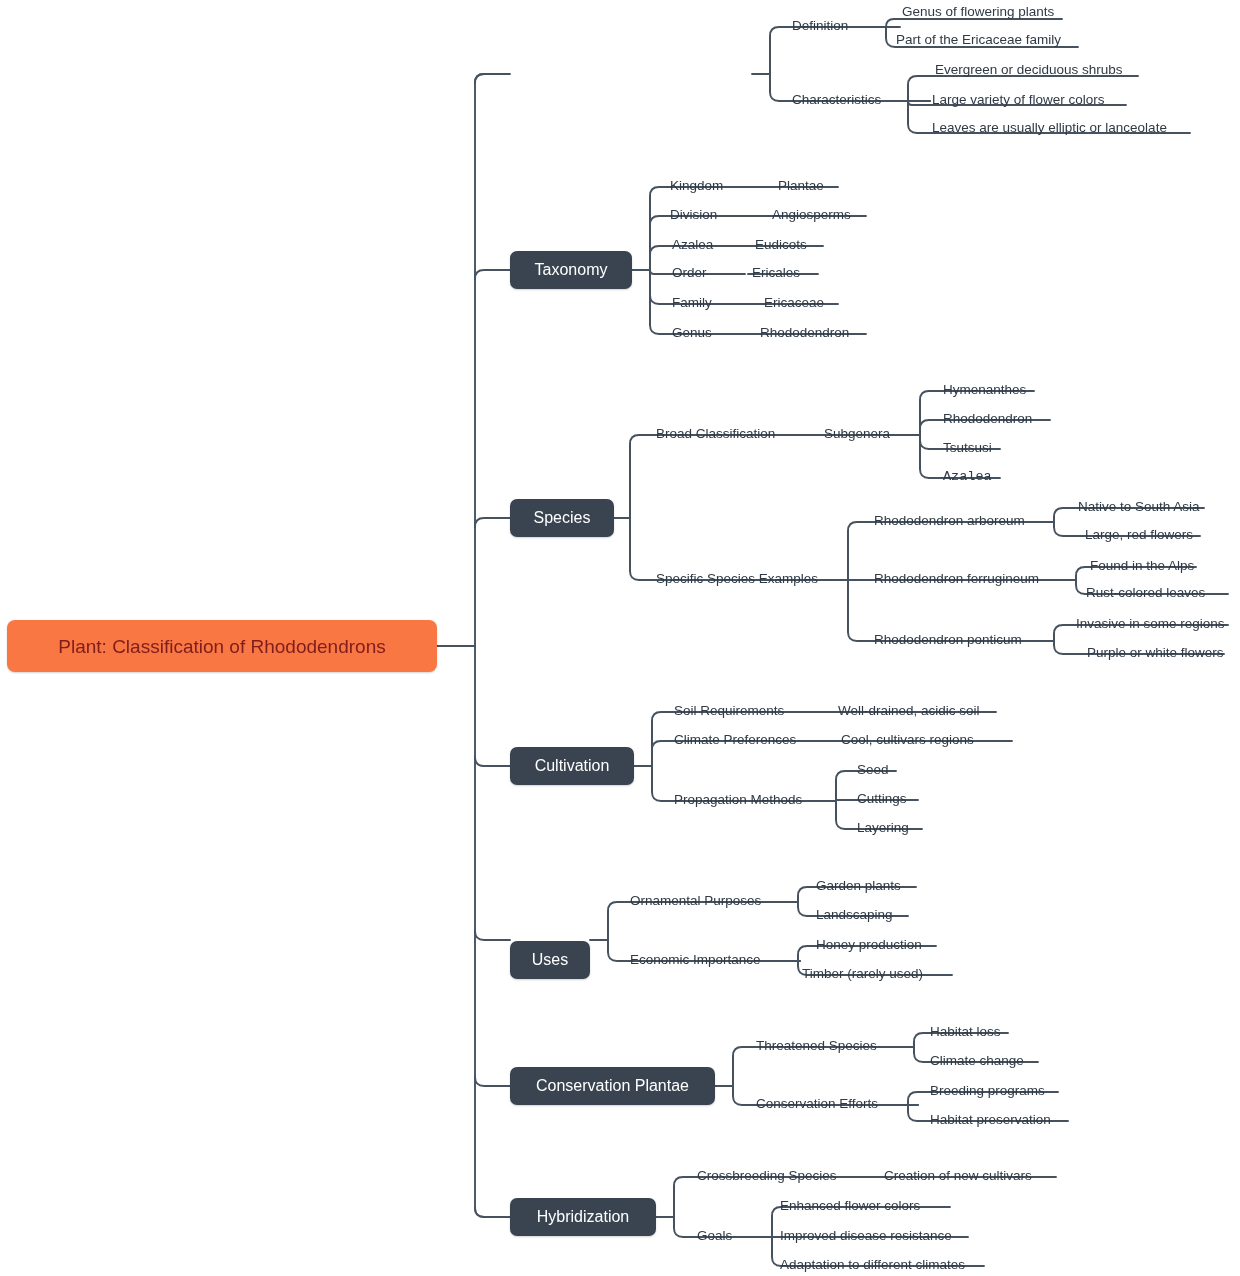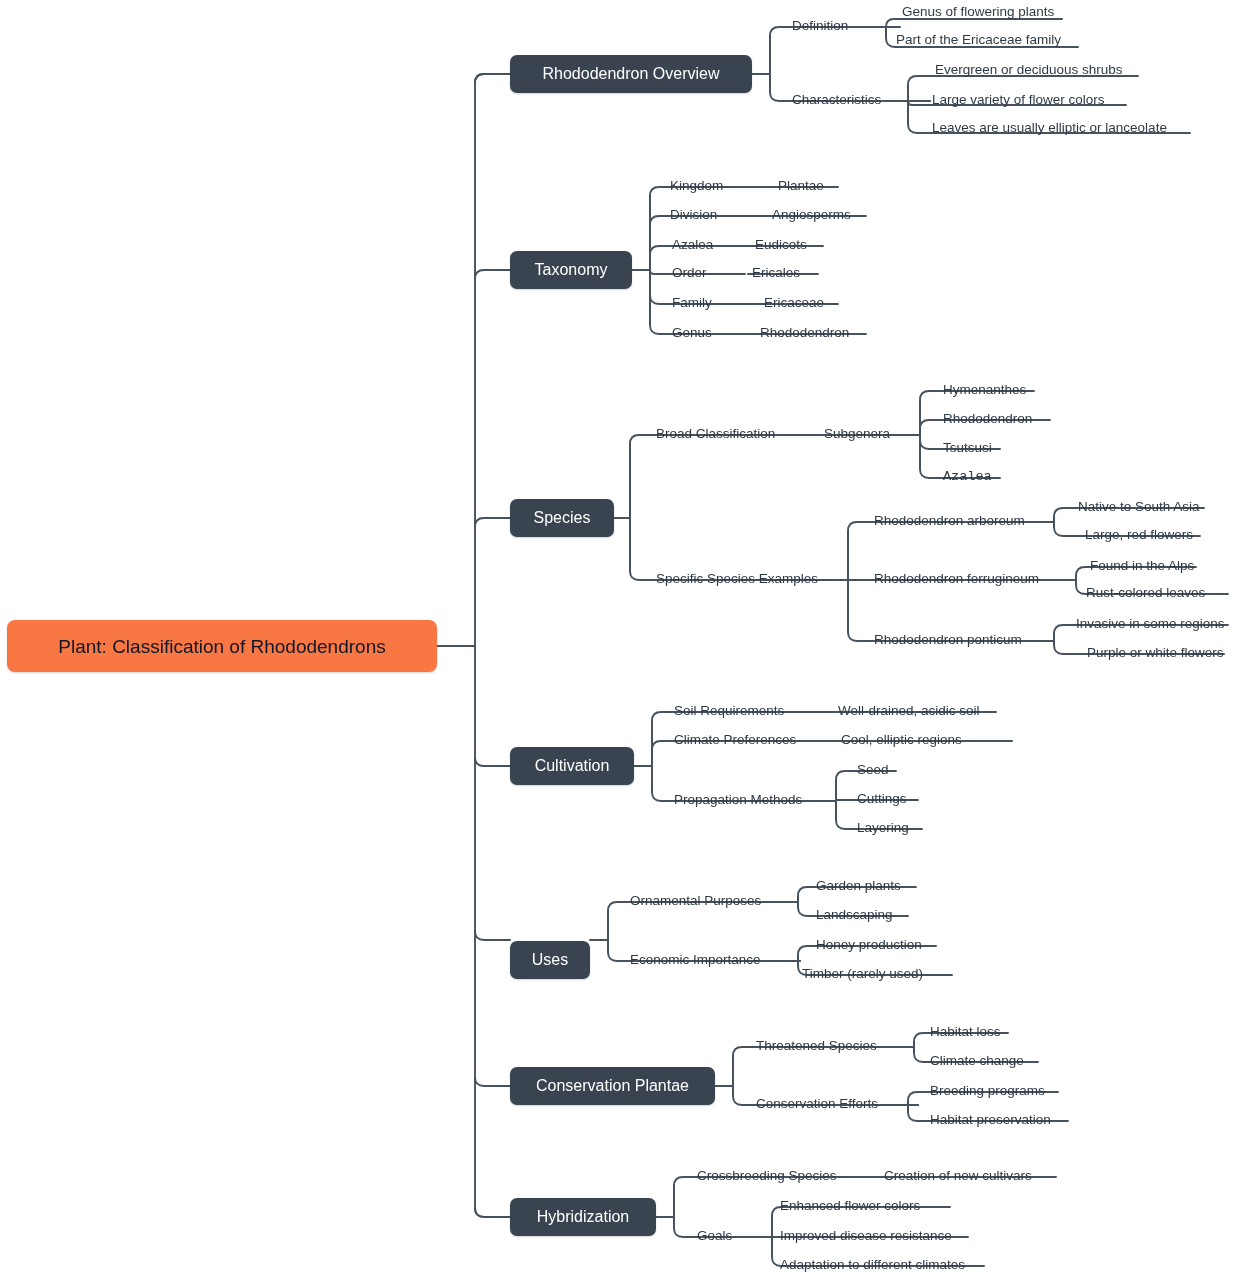--- a/index.html
+++ b/index.html
@@ -3,21 +3,21 @@
 <meta charset="utf-8">
 <style>
   html,body{margin:0;padding:0;background:#ffffff;}
   body{font-family:"Liberation Sans",sans-serif;}
   #map{position:relative;width:1240px;height:1276px;background:#ffffff;overflow:hidden;}
   #links{position:absolute;left:0;top:0;width:1240px;height:1276px;}
   .node{position:absolute;box-sizing:border-box;}
 
   
   .root{
-    background:#f97742;color:#0f172a;border-radius:8px;
+    background:#f97742;color:#7f1d1d;border-radius:8px;
     font-size:19px;line-height:1;
     display:flex;align-items:center;justify-content:center;
     padding:0 14px;white-space:nowrap;
     box-shadow:0 1px 2px rgba(0,0,0,.18);
   }
   
   .l1{
     background:#3a4450;color:#ffffff;border-radius:7px;
     font-size:16px;line-height:1;
     display:flex;align-items:center;justify-content:center;
@@ -146,23 +146,20 @@
       <path d="M 772 1216 L 772 1257" fill="none" stroke="#46525e" stroke-width="1.9" stroke-linecap="round"></path>
       <path d="M 772 1237 L 772 1216 Q 772 1207 781 1207 L 950 1207" fill="none" stroke="#46525e" stroke-width="1.9" stroke-linecap="round"></path>
       <path d="M 772 1237 L 968 1237" fill="none" stroke="#46525e" stroke-width="1.9" stroke-linecap="round"></path>
       <path d="M 772 1237 L 772 1257 Q 772 1266 781 1266 L 984 1266" fill="none" stroke="#46525e" stroke-width="1.9" stroke-linecap="round"></path>
     </svg>
 
   <div class="node root" style="left:7px;top:620px;width:430px;height:52px;">
     <span>Plant: Classification of Rhododendrons</span>
   </div>
 
-  <div class="node l1" style="left:510px;top:55px;width:242px;height:38px;">
-    <span>Rhododendron Overview</span>
-    </div>
 
   <div class="node l1" style="left:510px;top:251px;width:122px;height:38px;">
     <span>Taxonomy</span>
     </div>
 
   <div class="node l1" style="left:510px;top:499px;width:104px;height:38px;">
     <span>Species</span>
     </div>
 
   <div class="node l1" style="left:510px;top:747px;width:124px;height:38px;">
@@ -226,21 +223,21 @@
   <div class="node lbl" style="left:1086px;top:586px;"><span>Rust-colored leaves</span></div>
 
   <div class="node lbl" style="left:874px;top:633px;"><span>Rhododendron ponticum</span></div>
   <div class="node lbl" style="left:1076px;top:617px;"><span>Invasive in some regions</span></div>
   <div class="node lbl" style="left:1075px;top:646px;margin-left:12px;"><span>Purple or white flowers</span></div>
 
   <div class="node lbl" style="left:674px;top:704px;"><span>Soil Requirements</span></div>
   <div class="node lbl" style="left:838px;top:704px;"><span>Well-drained, acidic soil</span></div>
 
   <div class="node lbl" style="left:674px;top:733px;"><span>Climate Preferences</span></div>
-  <div class="node lbl" style="left:841px;top:733px;"><span>Cool, elliptic regions</span></div>
+  <div class="node lbl" style="left:841px;top:733px;"><span>Cool, cultivars regions</span></div>
 
   <div class="node lbl" style="left:674px;top:793px;"><span>Propagation Methods</span></div>
   <div class="node lbl" style="left:857px;top:763px;"><span>Seed</span></div>
   <div class="node lbl" style="left:857px;top:792px;"><span>Cuttings</span></div>
   <div class="node lbl" style="left:857px;top:821px;"><span>Layering</span></div>
 
   <div class="node lbl" style="left:630px;top:894px;"><span>Ornamental Purposes</span></div>
   <div class="node lbl" style="left:816px;top:879px;"><span>Garden plants</span></div>
   <div class="node lbl" style="left:816px;top:908px;"><span>Landscaping</span></div>
 

